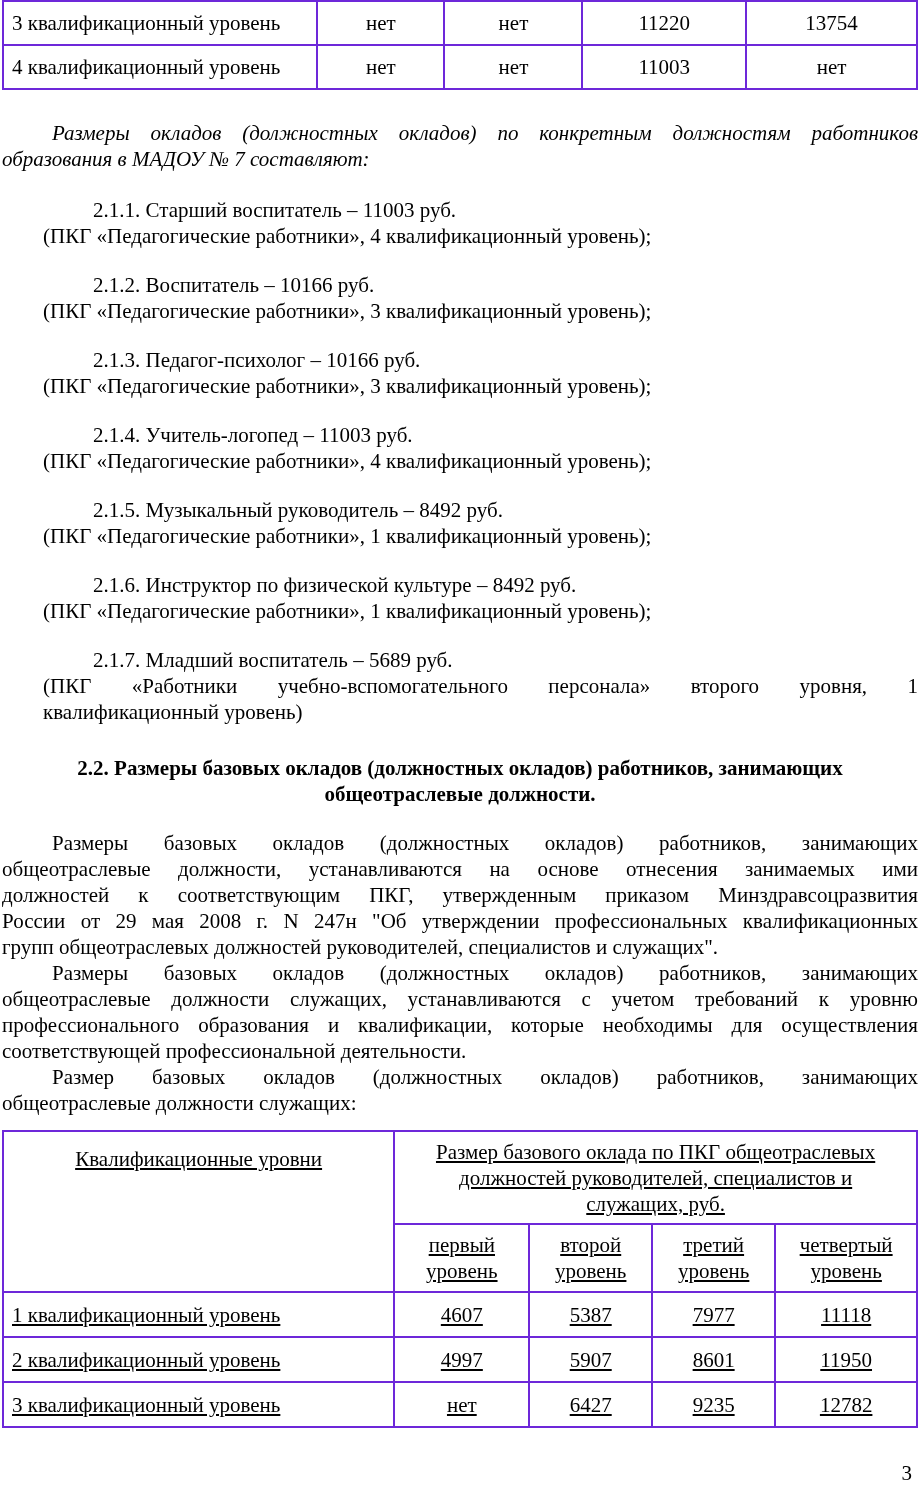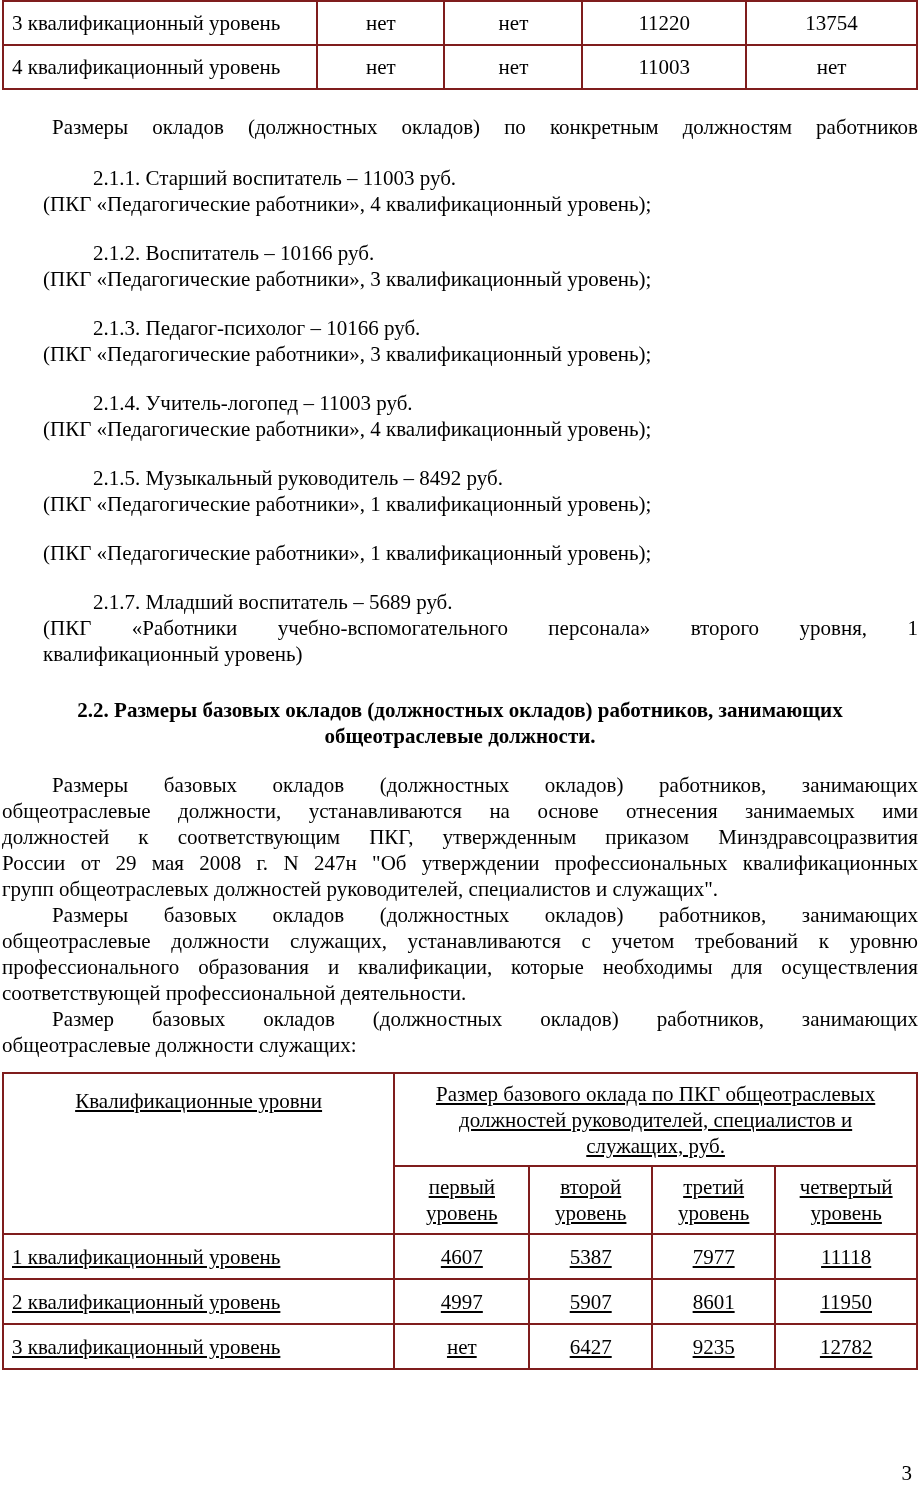--- a/index.html
+++ b/index.html
@@ -10,21 +10,21 @@
     color: #000000;
     font-family: "Liberation Serif", "DejaVu Serif", serif;
     font-size: 21px;
     overflow: hidden;
   }
   .page { padding: 0 2px; }
 
   
   .tbl { border-collapse: collapse; width: 100%; table-layout: fixed; }
   .tbl td {
-    border: 2px solid #7f1d1d;
+    border: 2px solid #6d28d9;
     text-align: center;
     vertical-align: middle;
     padding: 4px 4px;
     line-height: 26px;
   }
   .tbl td.c0 { text-align: left; padding-left: 8px; }
   .top-table tr { height: 44px; }
 
   .bottom-table { margin-top: 14px; text-decoration: underline; }
   .bottom-table thead tr.group-row { height: 93px; }
@@ -37,21 +37,21 @@
   
   .jline {
     line-height: 26px;
     text-align: justify;
     text-align-last: justify;
     white-space: normal;
   }
   .jline.last { text-align-last: left; }
   .jline.ind { text-indent: 50px; }
 
-  .intro { margin-top: 24px; }
+  .intro { margin-top: 30px; font-style: italic; }
   .items { margin-top: 25px; margin-left: 41px; }
   .item { margin-bottom: 23px; }
   .item:last-child { margin-bottom: 0; }
 
   .heading {
     margin-top: 30px;
     font-weight: bold;
     text-align: center;
     line-height: 26px;
   }
@@ -91,20 +91,21 @@
           <td>нет</td>
           <td>нет</td>
           <td>11003</td>
           <td>нет</td>
         </tr>
       </tbody>
   </table>
 
   <div class="intro">
       <div class="jline ind">Размеры окладов (должностных окладов) по конкретным должностям работников</div>
+      <div class="jline last">образования в МАДОУ № 7 составляют:</div>
     </div>
 
   <div class="items">
       <div class="item">
         <div class="jline last ind">2.1.1. Старший воспитатель – 11003 руб.</div>
         <div class="jline last">(ПКГ «Педагогические работники», 4 квалификационный уровень);</div>
       </div>
       <div class="item">
         <div class="jline last ind">2.1.2. Воспитатель – 10166 руб.</div>
         <div class="jline last">(ПКГ «Педагогические работники», 3 квалификационный уровень);</div>
@@ -115,20 +116,21 @@
       </div>
       <div class="item">
         <div class="jline last ind">2.1.4. Учитель-логопед – 11003 руб.</div>
         <div class="jline last">(ПКГ «Педагогические работники», 4 квалификационный уровень);</div>
       </div>
       <div class="item">
         <div class="jline last ind">2.1.5. Музыкальный руководитель – 8492 руб.</div>
         <div class="jline last">(ПКГ «Педагогические работники», 1 квалификационный уровень);</div>
       </div>
       <div class="item">
+        <div class="jline last ind">2.1.6. Инструктор по физической культуре – 8492 руб.</div>
         <div class="jline last">(ПКГ «Педагогические работники», 1 квалификационный уровень);</div>
       </div>
       <div class="item">
         <div class="jline last ind">2.1.7. Младший воспитатель – 5689 руб.</div>
         <div class="jline">(ПКГ «Работники учебно-вспомогательного персонала» второго уровня, 1</div>
         <div class="jline last">квалификационный уровень)</div>
       </div>
     </div>
 
   <div class="heading">

